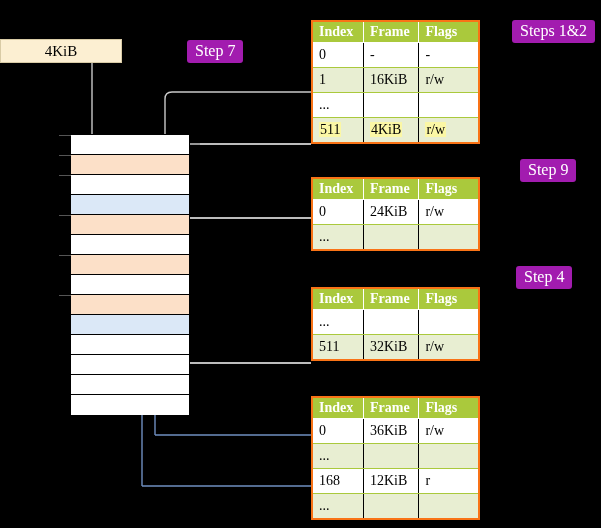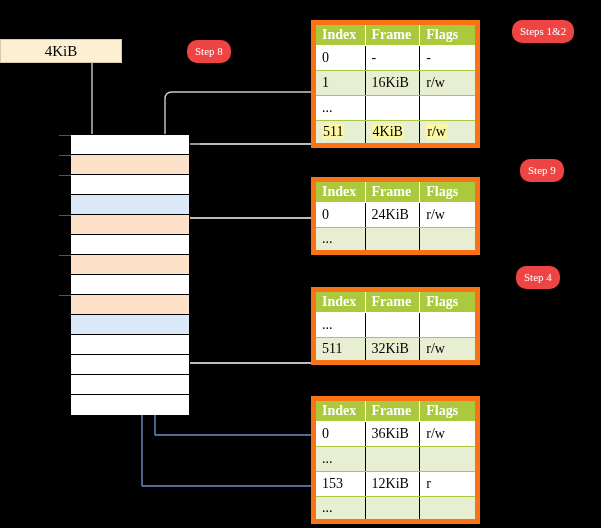--- a/index.html
+++ b/index.html
@@ -17,27 +17,27 @@
   #stage {
     position: absolute;
     left: 0; top: 0;
     width: 601px;
     height: 528px;
   }
 
   
   .step-badge {
     position: absolute;
-    background: #ef4444;
+    background: #a21caf;
     color: #ffffff;
     font-family: "Liberation Serif", serif;
-    font-size: 11px;
+    font-size: 16px;
     line-height: 14px;
     padding: 4px 8px 5px 8px;
-    border-radius: 10px;
+    border-radius: 3px;
     white-space: nowrap;
     text-align: center;
   }
 
   
   .kib-box {
     position: absolute;
     background: #fcefd2;
     border: 1px solid #d9cba6;
     color: #000000;
@@ -71,21 +71,21 @@
     left: -12px;
     width: 12px;
     height: 0;
     border-top: 1px solid #555555;
   }
 
   
   .ptable {
     position: absolute;
     border-collapse: collapse;
-    border: 5px solid #f97316;
+    border: 2px solid #f97316;
     background: #0f172a;
     font-size: 14px;
   }
   .ptable th {
     background: #aac93c;
     color: #ffffff;
     font-weight: bold;
     text-align: left;
     padding: 2px 6px;
     border: 1px solid #ffffff;
@@ -213,21 +213,21 @@
       <div class="mem-row" style="background: rgb(252, 224, 200); height: 20px;"></div>
       <div class="mem-tick" style="top: 160px;"></div>
       <div class="mem-row" style="background: rgb(219, 232, 247); height: 20px;"></div>
       <div class="mem-row" style="background: rgb(255, 255, 255); height: 20px;"></div>
       <div class="mem-row" style="background: rgb(255, 255, 255); height: 20px;"></div>
       <div class="mem-row" style="background: rgb(255, 255, 255); height: 20px;"></div>
       <div class="mem-row" style="background: rgb(255, 255, 255); height: 20px;"></div>
     </div>
 
   <div class="step-badge" style="left:187px; top:40px;">
-    <span>Step 8</span>
+    <span>Step 7</span>
   </div>
   <div class="step-badge" style="left:512px; top:20px;">
     <span>Steps 1&amp;2</span>
   </div>
   <div class="step-badge" style="left:520px; top:159px;">
     <span>Step 9</span>
   </div>
   <div class="step-badge" style="left:516px; top:266px;font-family:Liberation Serif, serif;">
     <span>Step 4</span>
   </div>
@@ -319,21 +319,21 @@
             <td class="c-index">0</td>
             <td class="c-frame">36KiB</td>
             <td class="c-flags">r/w</td>
           </tr>
           <tr class="alt">
             <td class="c-index">...</td>
             <td class="c-frame"></td>
             <td class="c-flags"></td>
           </tr>
           <tr class="plain">
-            <td class="c-index">153</td>
+            <td class="c-index">168</td>
             <td class="c-frame">12KiB</td>
             <td class="c-flags">r</td>
           </tr>
           <tr class="alt">
             <td class="c-index">...</td>
             <td class="c-frame"></td>
             <td class="c-flags"></td>
           </tr>
         </tbody>
       </table>

